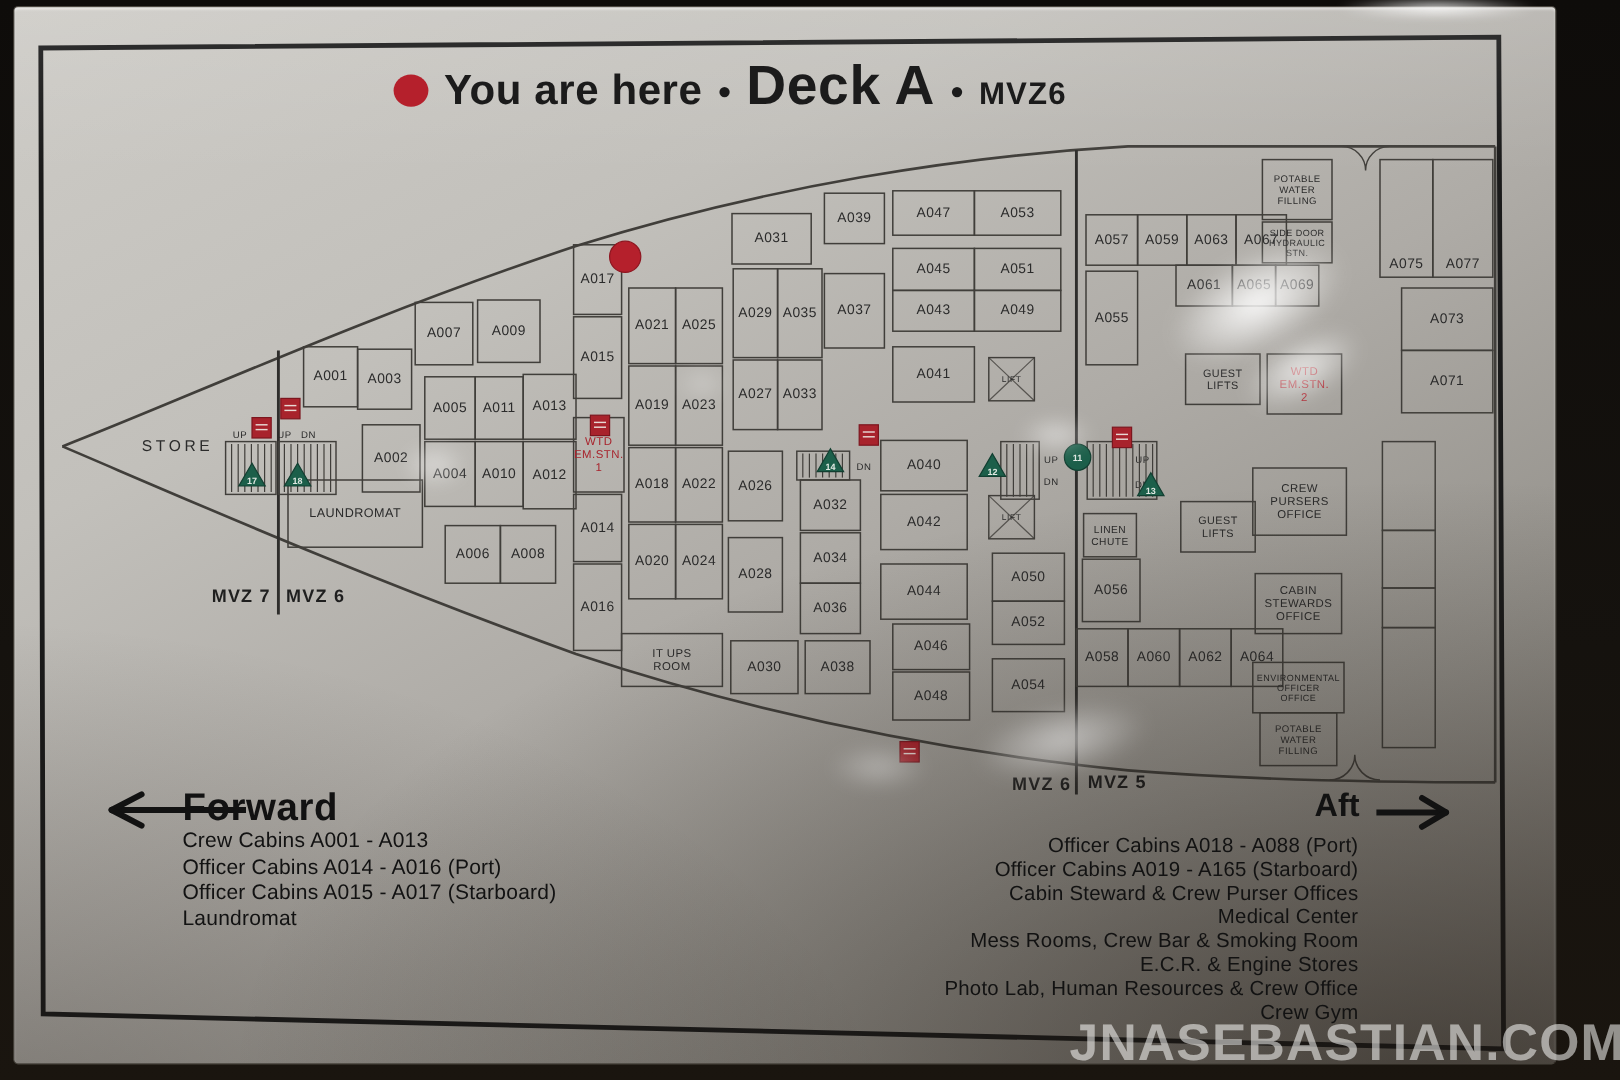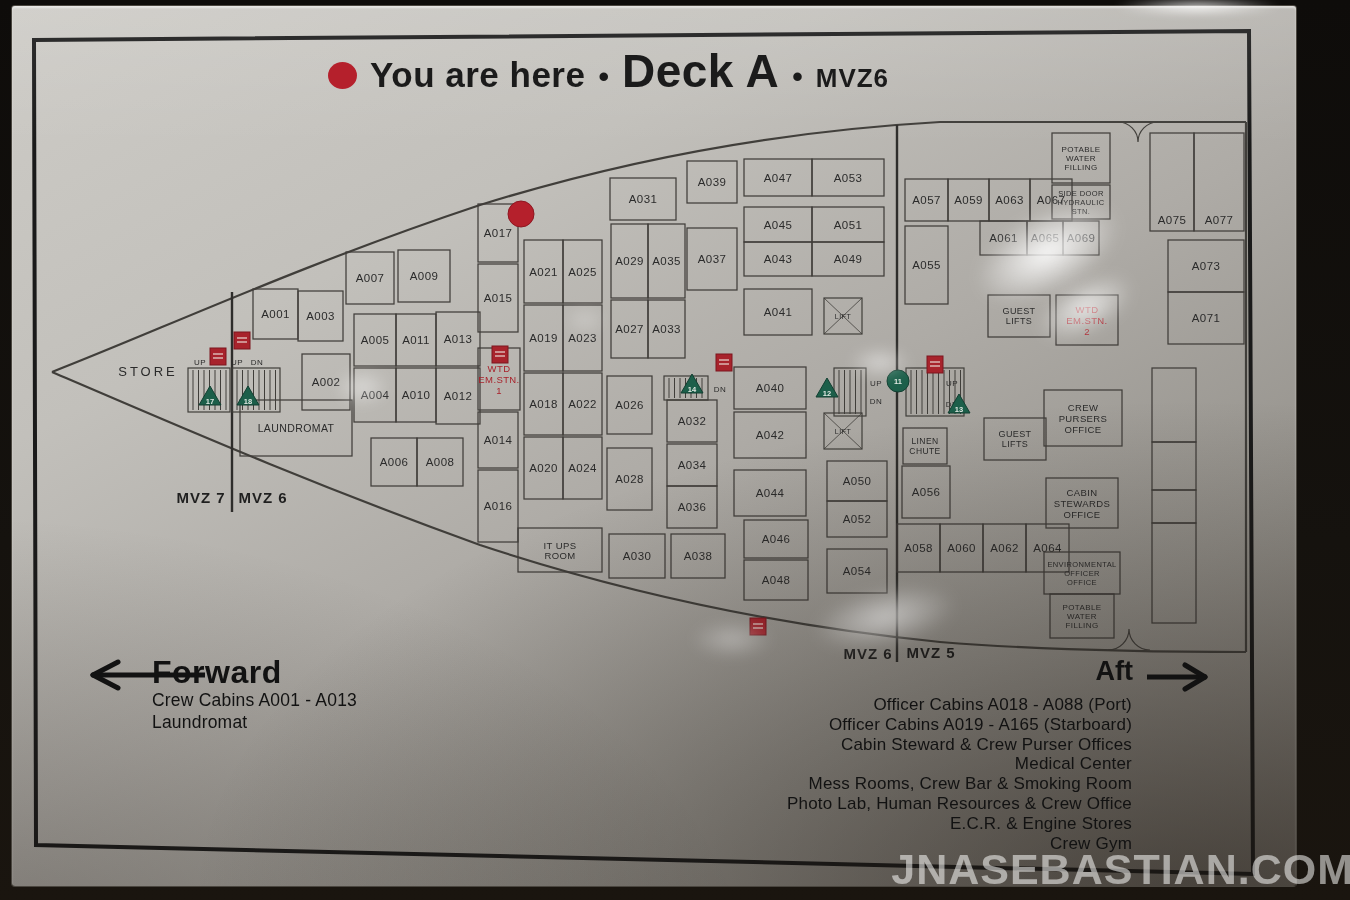--- a/index.html
+++ b/index.html
@@ -390,35 +390,37 @@
   </div>
 
   <svg class="fwd-arrow" width="130" height="34">
     <line x1="125" y1="17" x2="16" y2="17" stroke="#121212" stroke-width="5"></line>
     <line x1="38" y1="4" x2="13" y2="17" stroke="#121212" stroke-width="5" stroke-linecap="round"></line>
     <line x1="38" y1="30" x2="13" y2="17" stroke="#121212" stroke-width="5" stroke-linecap="round"></line>
   </svg>
   <div class="fwd-head">Forward</div>
   <div class="fwd-list">
     <div>Crew Cabins A001 - A013</div>
+    <div>Officer Cabins A014 - A016 (Port)</div>
+    <div>Officer Cabins A015 - A017 (Starboard)</div>
     <div>Laundromat</div>
   </div>
 
 
   <div class="aft-head">Aft</div>
   <svg class="aft-arrow" width="68" height="30">
     <line x1="2" y1="15" x2="56" y2="15" stroke="#121212" stroke-width="5"></line>
     <line x1="40" y1="3" x2="60" y2="15" stroke="#121212" stroke-width="5" stroke-linecap="round"></line>
     <line x1="40" y1="27" x2="60" y2="15" stroke="#121212" stroke-width="5" stroke-linecap="round"></line>
   </svg>
   <div class="aft-list">
     <div>Officer Cabins A018 - A088 (Port)</div>
     <div>Officer Cabins A019 - A165 (Starboard)</div>
     <div>Cabin Steward &amp; Crew Purser Offices</div>
     <div>Medical Center</div>
     <div>Mess Rooms, Crew Bar &amp; Smoking Room</div>
+    <div>E.C.R. &amp; Engine Stores</div>
     <div>Photo Lab, Human Resources &amp; Crew Office</div>
-    <div>E.C.R. &amp; Engine Stores</div>
     <div>Crew Gym</div>
   </div>
 
   <div class="watermark">JNASEBASTIAN.COM</div>
 </div>
 
 </body></html>

